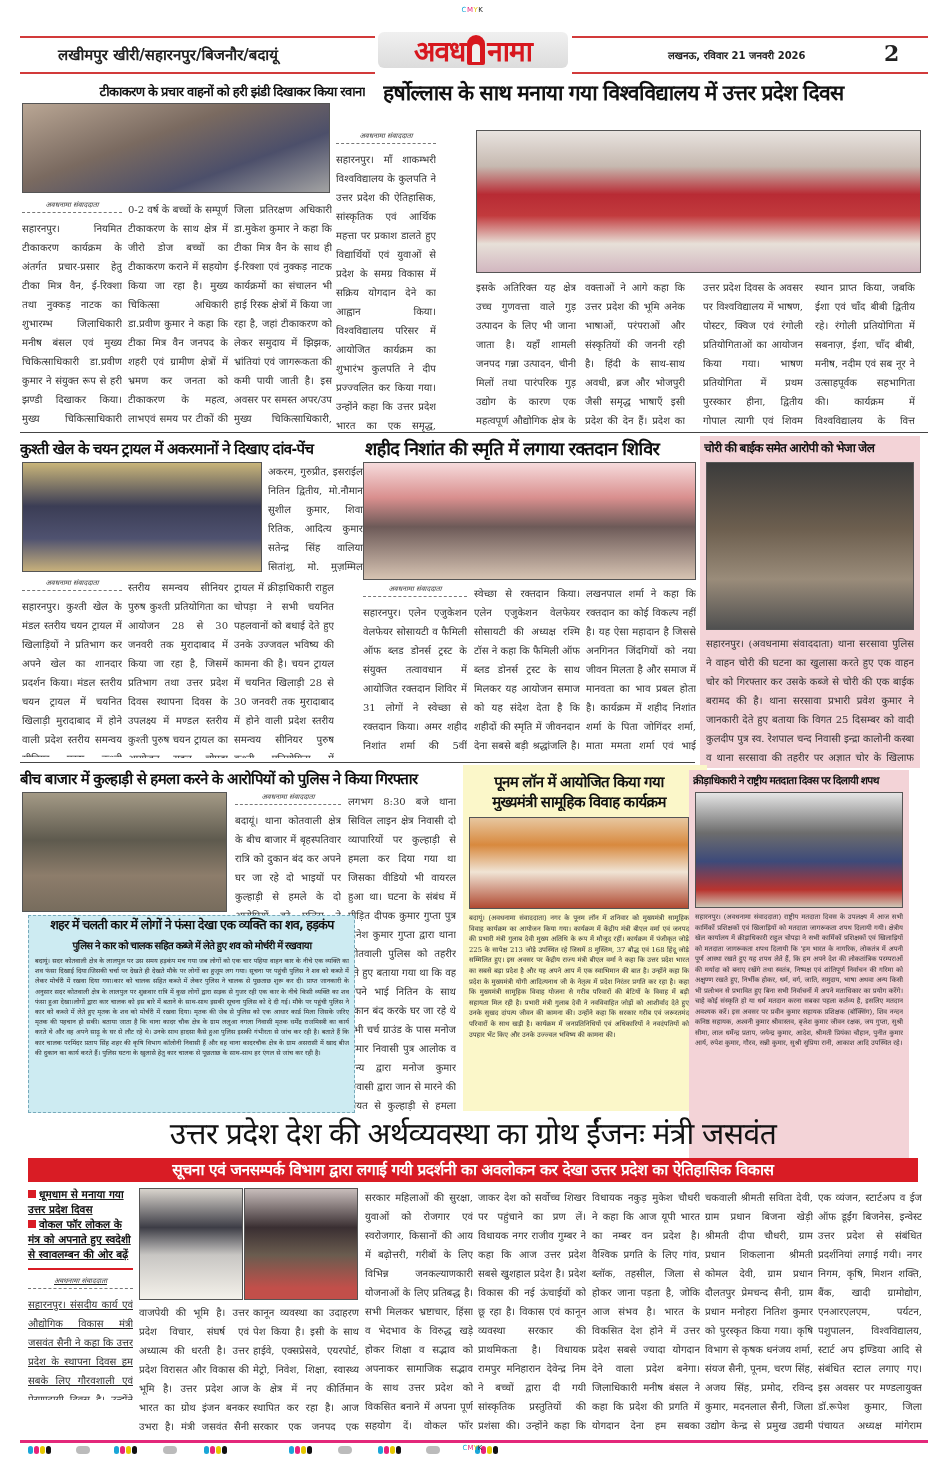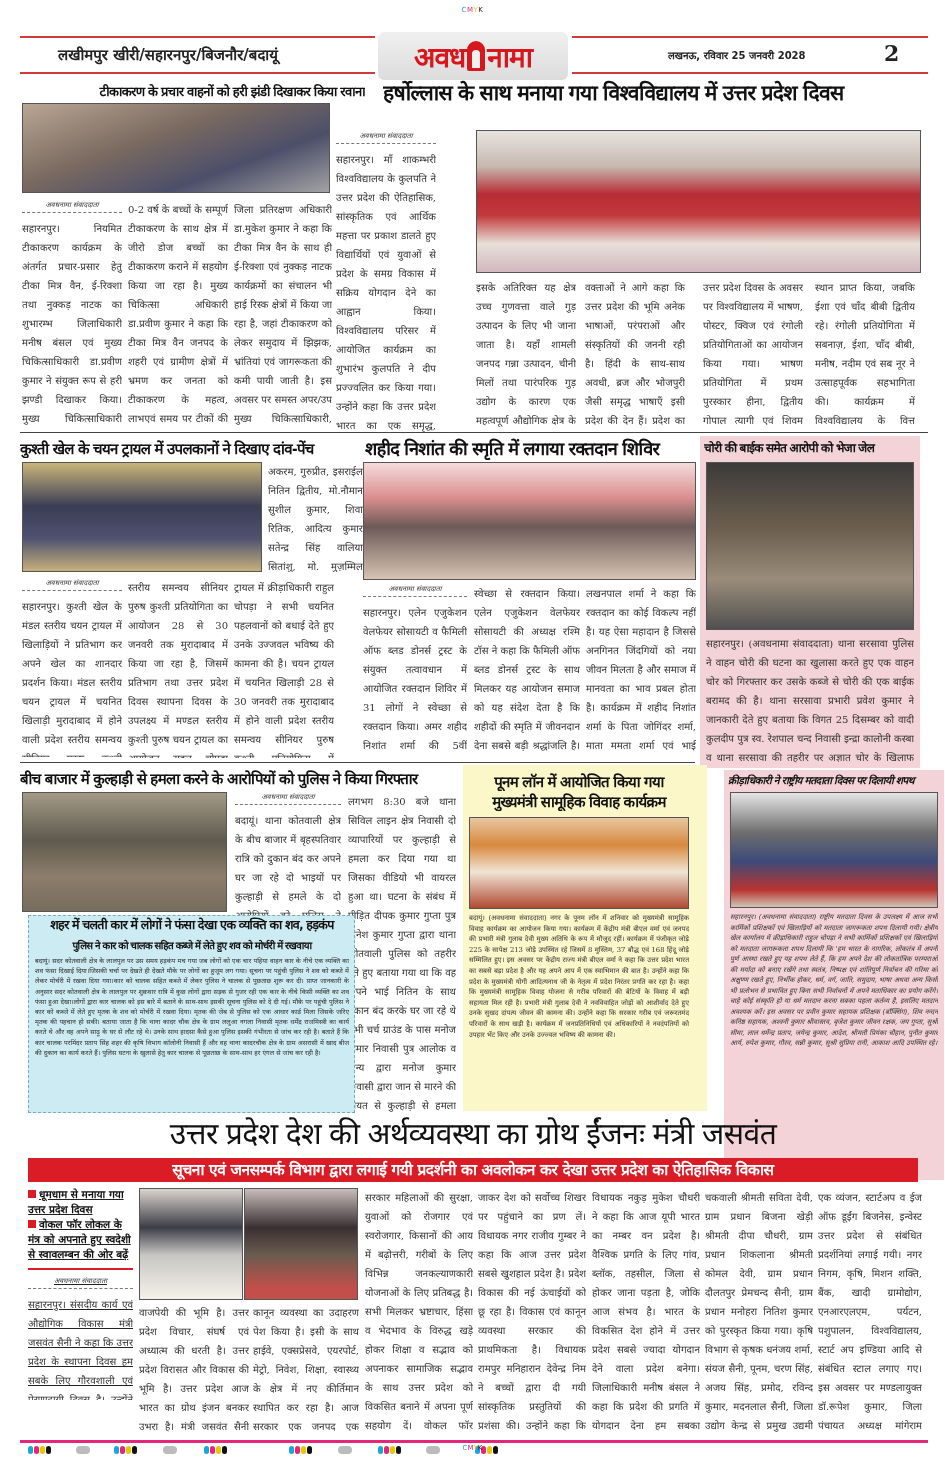--- a/index.html
+++ b/index.html
@@ -3,21 +3,21 @@
 <meta charset="utf-8">
 <style>
   * { box-sizing: border-box; margin: 0; padding: 0; }
   html, body { width: 945px; height: 1473px; background: #fff; overflow: hidden; }
   body { position: relative; font-family: "DejaVu Serif", serif; color: #222; }
   .abs { position: absolute; }
   .cmyk-top { top: 6px; left: 0; width: 945px; text-align: center; font-family: "DejaVu Sans", sans-serif; font-size: 7px; letter-spacing: 0.5px; }
   .cmyk-top .c { color: #19a6d8; } .cmyk-top .m { color: #e8227a; } .cmyk-top .y { color: #e6c800; } .cmyk-top .k { color: #222; }
   .mast-line { height: 2px; background: #d23a3a; }
   .mast-left { top: 44px; left: 58px; font-family: "DejaVu Sans", sans-serif; font-weight: bold; font-size: 15px; color: #222; }
-  .logo { top: 32px; left: 378px; width: 190px; height: 48px; background: linear-gradient(#f0f0f0,#dcdcdc); border-radius: 6px; display:flex; align-items:center; justify-content:center; }
+  .logo { top: 32px; left: 378px; width: 190px; height: 36px; background: linear-gradient(#f0f0f0,#dcdcdc); border-radius: 6px; display:flex; align-items:center; justify-content:center; }
   .logo span { font-family: "DejaVu Sans", sans-serif; font-weight: bold; font-size: 28px; color: #d7171e; letter-spacing: -1px; }
   .logo .dome { display:inline-block; width: 18px; height: 30px; margin: 0 2px; background: #d7171e; border-radius: 9px 9px 2px 2px; position: relative; }
   .logo .dome:after { content:""; position:absolute; left:5px; top:9px; width:8px; height:18px; background:#f0f0f0; border-radius:4px 4px 0 0; }
   .mast-date { top: 48px; left: 668px; font-family: "DejaVu Sans", sans-serif; font-size: 10px; font-weight: bold; }
   .mast-page { top: 40px; left: 884px; font-family: "DejaVu Serif", serif; font-size: 22px; font-weight: bold; }
   .hl { font-family: "DejaVu Sans Condensed", "DejaVu Sans", sans-serif; font-weight: bold; color: #111; white-space: nowrap; overflow: hidden; letter-spacing: -0.6px; }
   .photo { background: #8a8a8a; border: 1px solid #555; overflow: hidden; }
   .col { font-size: 10px; line-height: 19px; text-align: justify; color: #333; overflow: hidden; }
   .byline { font-size: 7px; font-style: italic; text-align: center; color: #333; border-bottom: 1px dashed #777; padding-bottom: 3px; margin-bottom: 6px; }
   .rule { height: 1px; background: #444; }
@@ -52,21 +52,21 @@
 <div class="abs mast-line" style="top:36px;left:20px;width:355px;"></div>
 <div class="abs mast-line" style="top:36px;left:572px;width:356px;"></div>
 <div class="abs mast-line" style="top:72px;left:20px;width:355px;"></div>
 <div class="abs mast-line" style="top:72px;left:572px;width:356px;"></div>
 <div class="abs mast-left">लखीमपुर खीरी/सहारनपुर/बिजनौर/बदायूं</div>
 <div class="abs logo">
   <span>अवध</span>
   <span class="dome"></span>
   <span>नामा</span>
 </div>
-<div class="abs mast-date">लखनऊ, रविवार 25 जनवरी 2028</div>
+<div class="abs mast-date">लखनऊ, रविवार 21 जनवरी 2026</div>
 <div class="abs mast-page">2</div>
 
 <div class="abs hl" style="top:82px;left:20px;width:345px;font-size:13px;text-align:right;">टीकाकरण के प्रचार वाहनों को हरी झंडी दिखाकर किया रवाना</div>
 <div class="abs photo ph1" style="top:103px;left:22px;width:308px;height:90px;"></div>
 <div class="abs" style="top:200px;left:22px;width:100px;">
   <div class="byline">अवधनामा संवाददाता</div>
   <div class="col" style="height:210px;">सहारनपुर। नियमित टीकाकरण कार्यक्रम के अंतर्गत प्रचार-प्रसार हेतु टीका मित्र वैन, ई-रिक्शा तथा नुक्कड़ नाटक का शुभारम्भ जिलाधिकारी मनीष बंसल एवं मुख्य चिकित्साधिकारी डा.प्रवीण कुमार ने संयुक्त रूप से हरी झण्डी दिखाकर किया। मुख्य चिकित्साधिकारी प्रांगण में आयोजित कार्यक्रम को संबोधित करते हुए जिलाधिकारी मनीष बंसल ने कहा कि प्रदेश के समस्त जनपदों में माह जनवरी 2026 में भी टीका उत्सव मनाने हेतु निर्देश दिये गये हैं। टीका उत्सव कार्यक्रम में पीसीआई द्वारा जनपद में टीकाकरण से इंकार/हिचकिचाहट वाले परिवारों में टीकाकरण के महत्व को बताते हुये</div>
 </div>
 <div class="col abs" style="top:200px;left:128px;width:100px;height:230px;">0-2 वर्ष के बच्चों के सम्पूर्ण टीकाकरण के साथ क्षेत्र में जीरो डोज बच्चों का टीकाकरण कराने में सहयोग किया जा रहा है। मुख्य चिकित्सा अधिकारी डा.प्रवीण कुमार ने कहा कि टीका मित्र वैन जनपद के शहरी एवं ग्रामीण क्षेत्रों में भ्रमण कर जनता को टीकाकरण के महत्व, लाभएवं समय पर टीकों की आवश्यकता के प्रति जागरूक करेगी। इस वैन के माध्यम से यह संदेश दिया जायेगा कि बीमारियों पर वार का सबसे प्रभावी माध्यम टीकाकरण है। वैन द्वारा डिप्थीरिया, टेटनस, काली खांसी, पोलियो, टीबी, खसरा, रूबेला, निमोनिया, गलाघोंटू सहित 12 जानलेवा बीमारियों से बच्चों को बचाने के लिये समयबद्ध टीकाकरण का संदेश दिया जायेगा।</div>
 <div class="col abs" style="top:200px;left:234px;width:98px;height:230px;">जिला प्रतिरक्षण अधिकारी डा.मुकेश कुमार ने कहा कि टीका मित्र वैन के साथ ही ई-रिक्शा एवं नुक्कड़ नाटक कार्यक्रमों का संचालन भी हाई रिस्क क्षेत्रों में किया जा रहा है, जहां टीकाकरण को लेकर समुदाय में झिझक, भ्रांतियां एवं जागरूकता की कमी पायी जाती है। इस अवसर पर समस्त अपर/उप मुख्य चिकित्साधिकारी, अरबन शोध अधिकारी विनोद, पीसीआई-गावी कोऑर्डिनेटर सुश्री गुलअफ्शा एवं उनकी समस्त टीम, यूनिसेफ के डीएमसी अमित, यूएनडीपी से वुमिन कोऑर्डिनेटर संपूर एवं सीडीपीएम आनन्द, जेएसआई से डीपी शाने हैदर, कार्यालय मुख्य चिकित्साधिकारी के समस्त अधिकारी एवं कर्मचारीगण उपस्थित रहे।</div>
@@ -77,21 +77,21 @@
   <div class="col" style="height:285px;">सहारनपुर। माँ शाकम्भरी विश्वविद्यालय के कुलपति ने उत्तर प्रदेश की ऐतिहासिक, सांस्कृतिक एवं आर्थिक महत्ता पर प्रकाश डालते हुए विद्यार्थियों एवं युवाओं से प्रदेश के समग्र विकास में सक्रिय योगदान देने का आह्वान किया। विश्वविद्यालय परिसर में आयोजित कार्यक्रम का शुभारंभ कुलपति ने दीप प्रज्ज्वलित कर किया गया। उन्होंने कहा कि उत्तर प्रदेश भारत का एक समृद्ध, गौरवशाली एवं विविधताओं से परिपूर्ण राज्य है, जिसने देश के सामाजिक, सांस्कृतिक एवं आर्थिक विकास में महत्वपूर्ण भूमिका निभाई है। पश्चिमी उत्तर प्रदेश का सहारनपुर मंडल अपनी विशिष्ट पहचान रखता है। सहारनपुर प्रदेश का एक प्रमुख औद्योगिक एवं वाणिज्यिक केंद्र है, जो विश्वविख्यात लकड़ी पर नक्काशी के कुटीर उद्योग के लिए प्रसिद्ध है।</div>
 </div>
 <div class="abs photo ph2" style="top:130px;left:476px;width:445px;height:143px;"></div>
 <div class="col abs" style="top:278px;left:476px;width:100px;height:150px;">इसके अतिरिक्त यह क्षेत्र उच्च गुणवत्ता वाले गुड़ उत्पादन के लिए भी जाना जाता है। यहाँ शामली जनपद गन्ना उत्पादन, चीनी मिलों तथा पारंपरिक गुड़ उद्योग के कारण एक महत्वपूर्ण औद्योगिक क्षेत्र के रूप में स्थापित है। साथ ही लौह एवं इंजीनियरिंग उद्योग, रोलिंग मिल, कास्टिंग इकाइयाँ तथा स्टील एवं एल्युमिनियम बर्तन उद्योग भी इस क्षेत्र की अर्थव्यवस्था को सुदृढ़ करते हैं। इन सभी उद्योगों का प्रदेश की अर्थव्यवस्था में उल्लेखनीय योगदान है।</div>
 <div class="col abs" style="top:278px;left:585px;width:100px;height:150px;">वक्ताओं ने आगे कहा कि उत्तर प्रदेश की भूमि अनेक भाषाओं, परंपराओं और संस्कृतियों की जननी रही है। हिंदी के साथ-साथ अवधी, ब्रज और भोजपुरी जैसी समृद्ध भाषाएँ इसी प्रदेश की देन हैं। प्रदेश का शास्त्रीय नृत्य कथक आज अंतरराष्ट्रीय स्तर पर उत्तर प्रदेश की सांस्कृतिक पहचान बन चुका है। सहारनपुर मंडल के निवासी होने पर सभी को गर्व की अनुभूति होती है।</div>
 <div class="col abs" style="top:278px;left:703px;width:100px;height:150px;">उत्तर प्रदेश दिवस के अवसर पर विश्वविद्यालय में भाषण, पोस्टर, क्विज एवं रंगोली प्रतियोगिताओं का आयोजन किया गया। भाषण प्रतियोगिता में प्रथम पुरस्कार हीना, द्वितीय गोपाल त्यागी एवं शिवम त्यागी तथा तृतीय पुरस्कार साकीर एवं इशरत को प्रदान किया गया। पोस्टर प्रतियोगिता में अलिना ने प्रथम, तुषार एवं चाँद बीबी ने द्वितीय तथा अमलेश कपिल ने तृतीय स्थान प्राप्त किया। क्विज प्रतियोगिता में सबनाज़ ने प्रथम</div>
 <div class="col abs" style="top:278px;left:815px;width:100px;height:150px;">स्थान प्राप्त किया, जबकि ईशा एवं चाँद बीबी द्वितीय रहे। रंगोली प्रतियोगिता में सबनाज़, ईशा, चाँद बीबी, मनीष, नदीम एवं सब नूर ने उत्साहपूर्वक सहभागिता की। कार्यक्रम में विश्वविद्यालय के वित्त अधिकारी सिद्धार्थ शंकर त्रिपाठी, परीक्षा नियंत्रक डॉ.राजीव कुमार, उपकुलसचिव अनुज कुमार, अकादमिक समन्वयक डॉ. विनोद कुमार, डॉ. आर. के. गुप्ता सहित बड़ी संख्या में संकाय सदस्य एवं कर्मचारी उपस्थित रहे।</div>
 
 <div class="abs rule" style="top:432px;left:20px;width:908px;"></div>
 
-<div class="abs hl" style="top:438px;left:20px;width:345px;font-size:15px;">कुश्ती खेल के चयन ट्रायल में उपलकानों ने दिखाए दांव-पेंच</div>
+<div class="abs hl" style="top:438px;left:20px;width:345px;font-size:15px;">कुश्ती खेल के चयन ट्रायल में अकरमानों ने दिखाए दांव-पेंच</div>
 <div class="abs photo ph3" style="top:462px;left:22px;width:240px;height:110px;"></div>
 <div class="col abs" style="top:462px;left:268px;width:98px;height:110px;">अकरम, गुरुप्रीत, इसराईल, नितिन द्वितीय, मो.नौमान, सुशील कुमार, शिवा, रितिक, आदित्य कुमार, सतेन्द्र सिंह वालिया, सितांशु, मो. मुज़म्मिल, फरहान, तुषार अरोड़ा, सनी कुमार का चयन किया गया। मंडल स्तरीय चयन ट्रायल में खिलाड़ियों का चयन कुश्ती प्रशिक्षक अजीत कुमार द्वारा किया गया। मण्डल स्तरीय चयन ट्रायल में क्रीड़ाधिकारी राहुल चोपड़ा ने सभी चयनित पहलवानों को बधाई दी।</div>
 <div class="abs" style="top:578px;left:22px;width:100px;">
   <div class="byline">अवधनामा संवाददाता</div>
   <div class="col" style="height:160px;">सहारनपुर। कुश्ती खेल के मंडल स्तरीय चयन ट्रायल में खिलाड़ियों ने प्रतिभाग कर अपने खेल का शानदार प्रदर्शन किया। मंडल स्तरीय चयन ट्रायल में चयनित खिलाड़ी मुरादाबाद में होने वाली प्रदेश स्तरीय समन्वय सीनियर पुरुष कुश्ती प्रतियोगिता में सहारनपुर मंडल का प्रतिनिधित्व करेंगे। खेल निदेशालय उ0 खेल भवन लखनऊ के तत्वावधान में प्रदेश</div>
 </div>
 <div class="col abs" style="top:578px;left:128px;width:100px;height:180px;">स्तरीय समन्वय सीनियर पुरुष कुश्ती प्रतियोगिता का आयोजन 28 से 30 जनवरी तक मुरादाबाद में किया जा रहा है, जिसमें प्रतिभाग तथा उत्तर प्रदेश दिवस स्थापना दिवस के उपलक्ष्य में मण्डल स्तरीय कुश्ती पुरुष चयन ट्रायल का आयोजन राहुल चोपड़ा क्रीड़ाधिकारी सहारनपुर की देख-रेख में किया। डॉ. भीमराव अम्बेडकर स्पोर्ट्स स्टेडियम में आयोजित चयन ट्रायल में अभिषेक कुमार, साहिल, नितिन, बी. अयान, बी. असद, बी.</div>
 <div class="col abs" style="top:578px;left:234px;width:100px;height:180px;">ट्रायल में क्रीड़ाधिकारी राहुल चोपड़ा ने सभी चयनित पहलवानों को बधाई देते हुए उनके उज्जवल भविष्य की कामना की है। चयन ट्रायल में चयनित खिलाड़ी 28 से 30 जनवरी तक मुरादाबाद में होने वाली प्रदेश स्तरीय समन्वय सीनियर पुरुष कुश्ती प्रतियोगिता में सहारनपुर मंडल का प्रतिनिधित्व करेंगे। इस अवसर पर सहायक प्रशिक्षक बॉक्सिंग प्रवीण कुमार, अभिषेक चौधरी, रोहित निंकारा आदि उपस्थित रहे।</div>
 
 <div class="abs hl" style="top:436px;left:365px;width:330px;font-size:18px;">शहीद निशांत की स्मृति में लगाया रक्तदान शिविर</div>
@@ -125,21 +125,21 @@
   <div class="col" style="position:absolute;top:40px;left:6px;width:314px;height:154px;font-size:6.5px;line-height:10.2px;">बदायूं। सदर कोतवाली क्षेत्र के लालपुल पर उस समय हड़कंप मच गया जब लोगों को एक चार पहिया वाहन कार के नीचे एक व्यक्ति का शव फंसा दिखाई दिया।जिसकी चर्चा पर देखते ही देखते मौके पर लोगों का हुजूम लग गया। सूचना पर पहुंची पुलिस ने शव को कब्जे में लेकर मोर्चरी में रखवा दिया गया।कार को चालक सहित कब्जे में लेकर पुलिस ने चालक से पूछताछ शुरू कर दी। प्राप्त जानकारी के अनुसार सदर कोतवाली क्षेत्र के लालपुल पर शुक्रवार रात्रि में कुछ लोगों द्वारा सड़क से गुजर रही एक कार के नीचे किसी व्यक्ति का शव फंसा हुआ देखा।लोगों द्वारा कार चालक को इस बारे में बताने के साथ-साथ इसकी सूचना पुलिस को दे दी गई। मौके पर पहुंची पुलिस ने कार को कब्जे में लेते हुए मृतक के शव को मोर्चरी में रखवा दिया। मृतक की जेब से पुलिस को एक आधार कार्ड मिला जिसके जरिए मृतक की पहचान हो सकी। बताया जाता है कि थाना कादर चौक क्षेत्र के ग्राम ललुआ नगला निवासी मृतक धर्मेंद्र राजमिस्त्री का कार्य करते थे और वह अपने साढ़ू के घर से लौट रहे थे। उनके साथ हादसा कैसे हुआ पुलिस इसकी गंभीरता से जांच कर रही है। बताते हैं कि कार चालक परमिंदर प्रताप सिंह शहर की कृषि विभाग कॉलोनी निवासी हैं और वह थाना कादरचौक क्षेत्र के ग्राम असरासी में खाद बीज की दुकान का कार्य करते हैं। पुलिस घटना के खुलासे हेतु कार चालक से पूछताछ के साथ-साथ हर एंगल से जांच कर रही है।</div>
 </div>
 
 <div class="abs yellow" style="top:765px;left:463px;width:244px;height:346px;">
   <div class="hl" style="position:absolute;top:6px;left:4px;width:224px;font-size:15px;text-align:center;">पूनम लॉन में आयोजित किया गया</div>
   <div class="hl" style="position:absolute;top:26px;left:4px;width:224px;font-size:15px;text-align:center;">मुख्यमंत्री सामूहिक विवाह कार्यक्रम</div>
   <div class="photo ph7" style="position:absolute;top:52px;left:6px;width:220px;height:92px;"></div>
   <div class="col" style="position:absolute;top:148px;left:6px;width:220px;height:194px;font-size:6.8px;line-height:10.6px;">बदायूं। (अवधनामा संवाददाता) नगर के पूनम लॉन में शनिवार को मुख्यमंत्री सामूहिक विवाह कार्यक्रम का आयोजन किया गया। कार्यक्रम में केंद्रीय मंत्री बीएल वर्मा एवं जनपद की प्रभारी मंत्री गुलाब देवी मुख्य अतिथि के रूप में मौजूद रहीं। कार्यक्रम में पंजीकृत जोड़े 225 के सापेक्ष 213 जोड़े उपस्थित रहे जिसमें 8 मुस्लिम, 37 बौद्ध एवं 168 हिंदू जोड़े सम्मिलित हुए। इस अवसर पर केंद्रीय राज्य मंत्री बीएल वर्मा ने कहा कि उत्तर प्रदेश भारत का सबसे बड़ा प्रदेश है और यह अपने आप में एक स्वाभिमान की बात है। उन्होंने कहा कि प्रदेश के मुख्यमंत्री योगी आदित्यनाथ जी के नेतृत्व में प्रदेश निरंतर प्रगति कर रहा है। कहा कि मुख्यमंत्री सामूहिक विवाह योजना से गरीब परिवारों की बेटियों के विवाह में बड़ी सहायता मिल रही है। प्रभारी मंत्री गुलाब देवी ने नवविवाहित जोड़ों को आशीर्वाद देते हुए उनके सुखद दांपत्य जीवन की कामना की। उन्होंने कहा कि सरकार गरीब एवं जरूरतमंद परिवारों के साथ खड़ी है। कार्यक्रम में जनप्रतिनिधियों एवं अधिकारियों ने नवदंपतियों को उपहार भेंट किए और उनके उज्ज्वल भविष्य की कामना की।</div>
 </div>
 
-<div class="abs pink" style="top:770px;left:724px;width:220px;height:410px;font-style:italic;">
+<div class="abs pink" style="top:770px;left:689px;width:220px;height:410px;">
   <div class="hl" style="position:absolute;top:3px;left:4px;width:212px;font-size:10.5px;">क्रीड़ाधिकारी ने राष्ट्रीय मतदाता दिवस पर दिलायी शपथ</div>
   <div class="photo ph8" style="position:absolute;top:22px;left:6px;width:208px;height:116px;"></div>
   <div class="col" style="position:absolute;top:142px;left:6px;width:208px;height:196px;font-size:6.8px;line-height:10.5px;">सहारनपुर। (अवधनामा संवाददाता) राष्ट्रीय मतदाता दिवस के उपलक्ष्य में आज सभी कार्मिकों प्रशिक्षकों एवं खिलाड़ियों को मतदाता जागरूकता शपथ दिलायी गयी। क्षेत्रीय खेल कार्यालय में क्रीड़ाधिकारी राहुल चोपड़ा ने सभी कार्मिकों प्रशिक्षकों एवं खिलाड़ियों को मतदाता जागरूकता शपथ दिलायी कि 'हम भारत के नागरिक, लोकतंत्र में अपनी पूर्ण आस्था रखते हुए यह शपथ लेते हैं, कि हम अपने देश की लोकतांत्रिक परम्पराओं की मर्यादा को बनाए रखेंगे तथा स्वतंत्र, निष्पक्ष एवं शांतिपूर्ण निर्वाचन की गरिमा को अक्षुण्ण रखते हुए, निर्भीक होकर, धर्म, वर्ग, जाति, समुदाय, भाषा अथवा अन्य किसी भी प्रलोभन से प्रभावित हुए बिना सभी निर्वाचनों में अपने मताधिकार का प्रयोग करेंगे। चाहे कोई संस्कृति हो या धर्म मतदान करना सबका पहला कर्तव्य है, इसलिए मतदान अवश्यक करें। इस अवसर पर प्रवीन कुमार सहायक प्रशिक्षक (बॉक्सिंग), शिव नन्दन कनिष्ठ सहायक, अश्वनी कुमार श्रीवास्तव, बृजेश कुमार जीवन रक्षक, जय गुप्ता, सुश्री सीमा, लाल धर्मेन्द्र प्रताप, जयेन्द्र कुमार, आदेश, श्रीमती प्रियंका चौहान, पुनीत कुमार आर्य, रुपेश कुमार, गौरव, सन्नी कुमार, सुश्री सुप्रिया रानी, आकाश आदि उपस्थित रहे।</div>
 </div>
 
 <div class="abs hl" style="top:1112px;left:28px;width:890px;font-size:30px;font-weight:normal;letter-spacing:-0.5px;text-align:center;">उत्तर प्रदेश देश की अर्थव्यवस्था का ग्रोथ ईंजनः मंत्री जसवंत</div>
 <div class="abs red-banner" style="top:1158px;left:28px;width:890px;">सूचना एवं जनसम्पर्क विभाग द्वारा लगाई गयी प्रदर्शनी का अवलोकन कर देखा उत्तर प्रदेश का ऐतिहासिक विकास</div>
 
 <div class="abs" style="top:1187px;left:28px;width:105px;text-decoration:underline;">
   <div class="side-head"><span class="bullet-box"></span><span>धूमधाम से मनाया गया उत्तर प्रदेश दिवस</span></div>

